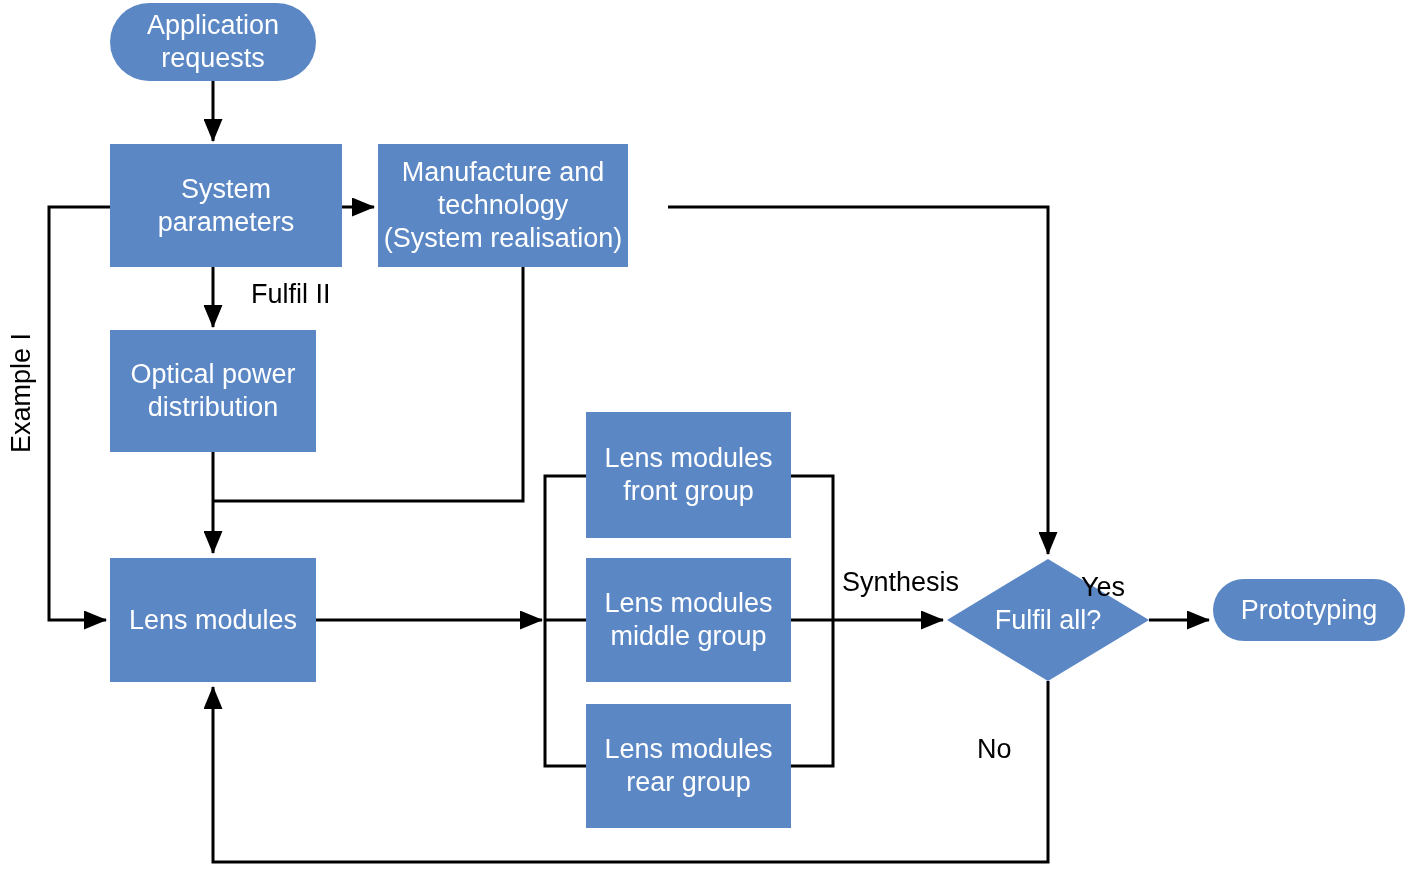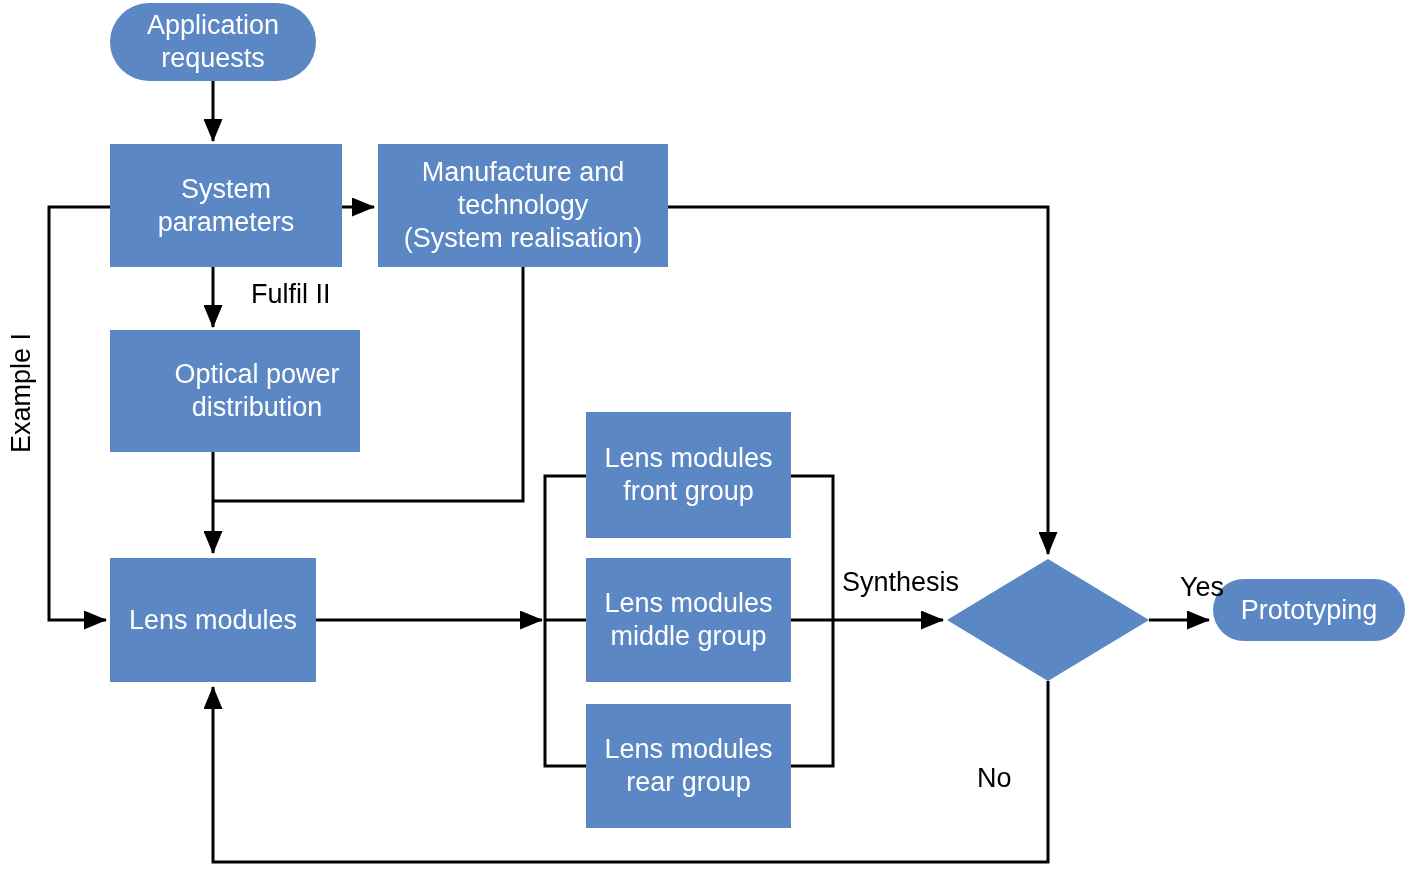--- a/index.html
+++ b/index.html
@@ -59,35 +59,35 @@
     line-height: 29px;
     white-space: nowrap;
   }
   .edge-label.rotated {
     transform: translate(-50%, -50%) rotate(-90deg);
   }
 
   
   #n-app        { left: 110px; top:   3px; width: 206px; height:  78px; text-align: center; }
   #n-sysparam   { left: 110px; top: 144px; width: 232px; height: 123px; }
-  #n-manufact   { left: 378px; top: 144px; width: 290px; height: 123px; }
-  #n-optical    { left: 110px; top: 330px; width: 206px; height: 122px; padding-left: 44px; }
+  #n-manufact   { left: 378px; top: 144px; width: 250px; height: 123px; }
+  #n-optical    { left: 110px; top: 330px; width: 206px; height: 122px; }
   #n-lensmod    { left: 110px; top: 558px; width: 206px; height: 124px; }
   #n-front      { left: 586px; top: 412px; width: 205px; height: 126px; }
   #n-middle     { left: 586px; top: 558px; width: 205px; height: 124px; }
   #n-rear       { left: 586px; top: 704px; width: 205px; height: 124px; }
   #n-fulfil     { left: 947px; top: 559px; width: 202px; height: 122px; }
   #n-proto      { left: 1213px; top: 579px; width: 192px; height: 62px; }
 
   
   #l-example2   { left: 251px;  top: 280px; }
   #l-example1   { left: 21px;   top: 393px; }
   #l-synthesis  { left: 842px;  top: 568px; }
-  #l-yes        { left: 1180px; top: 573px; }
-  #l-no         { left: 977px;  top: 764px; }
+  #l-yes        { left: 1081px; top: 573px; }
+  #l-no         { left: 977px;  top: 735px; }
 </style>
 </head>
 <body>
 
 <div class="canvas">
 
   <svg class="wires" width="1420" height="870" viewBox="0 0 1420 870">
     <defs>
       <marker id="arr" markerUnits="userSpaceOnUse" markerWidth="23" markerHeight="19" refX="22" refY="9.5" orient="auto">
         <path d="M0,0 L23,9.5 L0,19 Z" class="arrowhead"></path>
@@ -141,20 +141,21 @@
 
   <div class="node" id="n-front">Lens modules
 front group</div>
 
   <div class="node" id="n-middle">Lens modules
 middle group</div>
 
   <div class="node" id="n-rear">Lens modules
 rear group</div>
 
+  <div class="node diamond-label" id="n-fulfil">Fulfil all?</div>
 
   <div class="node stadium-shape" id="n-proto">Prototyping</div>
 
   <div class="edge-label rotated" id="l-example1">Example I</div>
 
   <div class="edge-label" id="l-example2">Fulfil II</div>
 
   <div class="edge-label" id="l-synthesis">Synthesis</div>
 
   <div class="edge-label" id="l-yes">Yes</div>

